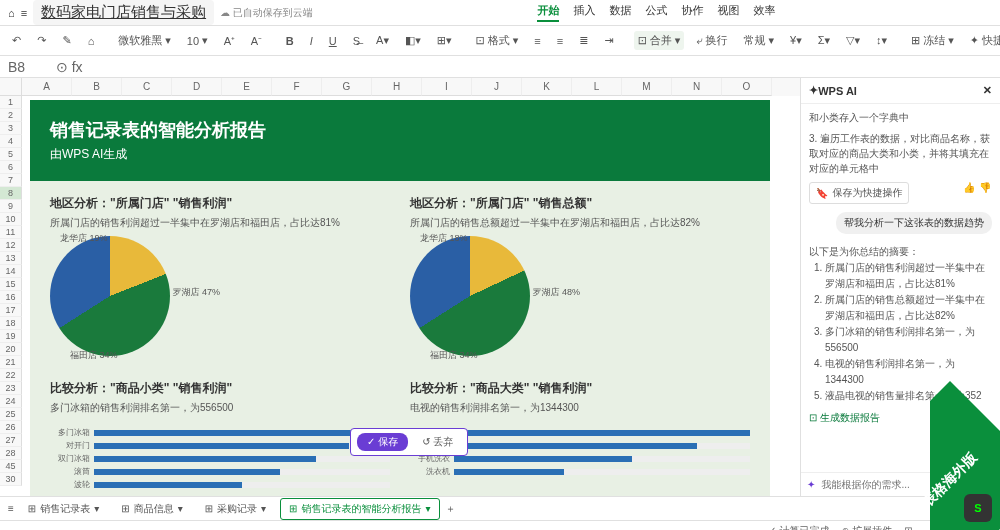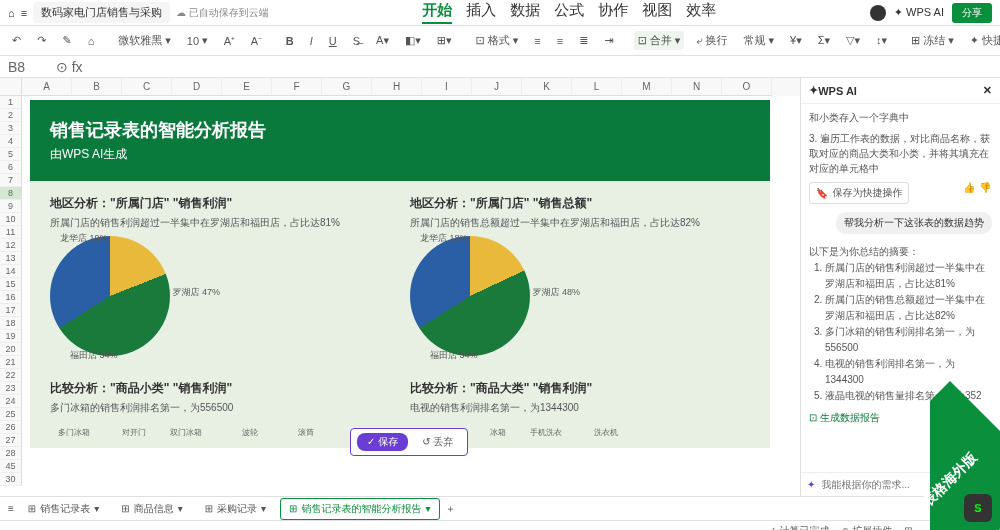--- a/index.html
+++ b/index.html
@@ -1,21 +1,21 @@
 <!DOCTYPE html>
 <html><head>
 <meta charset="utf-8">
 <style>
 * { box-sizing: border-box; margin: 0; padding: 0; }
 body { font-family: "Microsoft YaHei", sans-serif; font-size: 11px; color: #333; background: #fff; width: 1000px; height: 530px; overflow: hidden; position: relative; }
 .titlebar { height: 26px; display: flex; align-items: center; padding: 0 8px; border-bottom: 1px solid #e0e0e0; gap: 8px; font-size: 11px; }
 .titlebar .left { display: flex; align-items: center; gap: 6px; }
-.titlebar .tab { padding: 3px 8px; background: #f5f5f5; border-radius: 4px; font-size: 11px; }
+.titlebar .tab { padding: 3px 8px; background: #f5f5f5; border-radius: 4px; font-size: 15px; text-decoration: underline; }
 .titlebar .saved { color: #888; font-size: 10px; }
-.titlebar .menus { flex: 1; display: flex; justify-content: center; gap: 14px; font-size: 15px; }
+.titlebar .menus { flex: 1; display: flex; justify-content: center; gap: 14px; font-size: 11px; }
 .titlebar .menus span { cursor: pointer; }
 .titlebar .menus .active { color: #0a8f3c; font-weight: bold; border-bottom: 2px solid #0a8f3c; padding-bottom: 2px; }
 .titlebar .right { display: flex; align-items: center; gap: 8px; }
 .avatar { width: 16px; height: 16px; background: #333; border-radius: 50%; }
 .share-btn { background: #0a8f3c; color: #fff; padding: 3px 10px; border-radius: 3px; font-size: 10px; }
 .toolbar { height: 30px; display: flex; align-items: center; padding: 0 8px; gap: 8px; border-bottom: 1px solid #e0e0e0; font-size: 11px; color: #555; }
 .toolbar .tb-item { display: flex; align-items: center; gap: 3px; padding: 2px 4px; cursor: pointer; white-space: nowrap; }
 .toolbar .sep { width: 1px; height: 16px; background: #ddd; }
 .fxbar { height: 22px; display: flex; align-items: center; padding: 0 8px; gap: 8px; border-bottom: 1px solid #e0e0e0; font-size: 14px; color: #666; }
 .fxbar .cellref { width: 40px; }
@@ -32,21 +32,21 @@
 .report-header { background: #0a7a3c; color: #fff; padding: 18px 20px; }
 .report-title { font-size: 18px; font-weight: bold; }
 .report-sub { font-size: 12px; margin-top: 4px; }
 .charts-row { display: flex; gap: 20px; padding: 14px 20px 10px; }
 .chart-block { flex: 1; }
 .chart-title { font-size: 12px; font-weight: bold; margin-bottom: 4px; }
 .chart-sub { font-size: 10px; color: #555; margin-bottom: 6px; }
 .pie-wrap { display: flex; align-items: center; gap: 10px; }
 .pie { width: 120px; height: 120px; border-radius: 50%; position: relative; }
 .pie-label { position: absolute; font-size: 9px; color: #555; white-space: nowrap; }
-.bars { display: flex; flex-direction: row; gap: 12px; margin-top: 12px; }
+.bars { display: flex; flex-direction: column; gap: 2px; margin-top: 12px; }
 .bar-row { display: flex; align-items: center; gap: 4px; font-size: 8px; }
 .bar-lbl { width: 40px; text-align: right; color: #666; }
 .bar-track { flex: 1; height: 6px; background: #eee; position: relative; }
 .bar-fill { height: 100%; background: #2a6fb5; }
 .save-prompt { position: absolute; left: 350px; top: 350px; display: flex; gap: 6px; background: #fff; border: 1px solid #6a3dd4; border-radius: 4px; padding: 4px 6px; z-index: 10; font-size: 10px; }
 .save-btn { background: #6a3dd4; color: #fff; padding: 2px 10px; border-radius: 8px; }
 .discard-btn { padding: 2px 8px; color: #555; }
 .ai-panel { width: 200px; border-left: 1px solid #e0e0e0; display: flex; flex-direction: column; font-size: 10px; }
 .ai-header { display: flex; align-items: center; padding: 6px 8px; border-bottom: 1px solid #eee; font-size: 11px; font-weight: bold; }
 .ai-header .close { margin-left: auto; cursor: pointer; }
@@ -77,25 +77,20 @@
     <span class="saved">☁ <span>已自动保存到云端</span></span>
   </div>
   <div class="menus">
     <span class="active">开始</span>
     <span>插入</span>
     <span>数据</span>
     <span>公式</span>
     <span>协作</span>
     <span>视图</span>
     <span>效率</span>
-  </div>
-  <div class="right">
-    <div class="avatar"></div>
-    <span>✦ <span>WPS AI</span></span>
-    <span class="share-btn">分享</span>
   </div>
 </div>
 
 <div class="toolbar">
   <span class="tb-item">↶</span>
   <span class="tb-item">↷</span>
   <span class="tb-item">✎</span>
   <span class="tb-item">⌂</span>
   <span class="sep"></span>
   <span class="tb-item"><span>微软雅黑</span> ▾</span>
@@ -244,29 +239,29 @@
                     <div class="bar-fill" style="width:86%"></div>
                   </div>
                 </div>
               <div class="bar-row">
                   <span class="bar-lbl">双门冰箱</span>
                   <div class="bar-track">
                     <div class="bar-fill" style="width:75%"></div>
                   </div>
                 </div>
               <div class="bar-row">
+                  <span class="bar-lbl">滚筒</span>
+                  <div class="bar-track">
+                    <div class="bar-fill" style="width:63%"></div>
+                  </div>
+                </div>
+              <div class="bar-row">
                   <span class="bar-lbl">波轮</span>
                   <div class="bar-track">
                     <div class="bar-fill" style="width:50%"></div>
-                  </div>
-                </div>
-              <div class="bar-row">
-                  <span class="bar-lbl">滚筒</span>
-                  <div class="bar-track">
-                    <div class="bar-fill" style="width:63%"></div>
                   </div>
                 </div>
             </div>
           </div>
           <div class="chart-block">
             <div class="chart-title">比较分析："商品大类"  "销售利润"</div>
             <div class="chart-sub">电视的销售利润排名第一，为1344300</div>
             <div class="bars">
               <div class="bar-row">
                   <span class="bar-lbl">电视</span>

